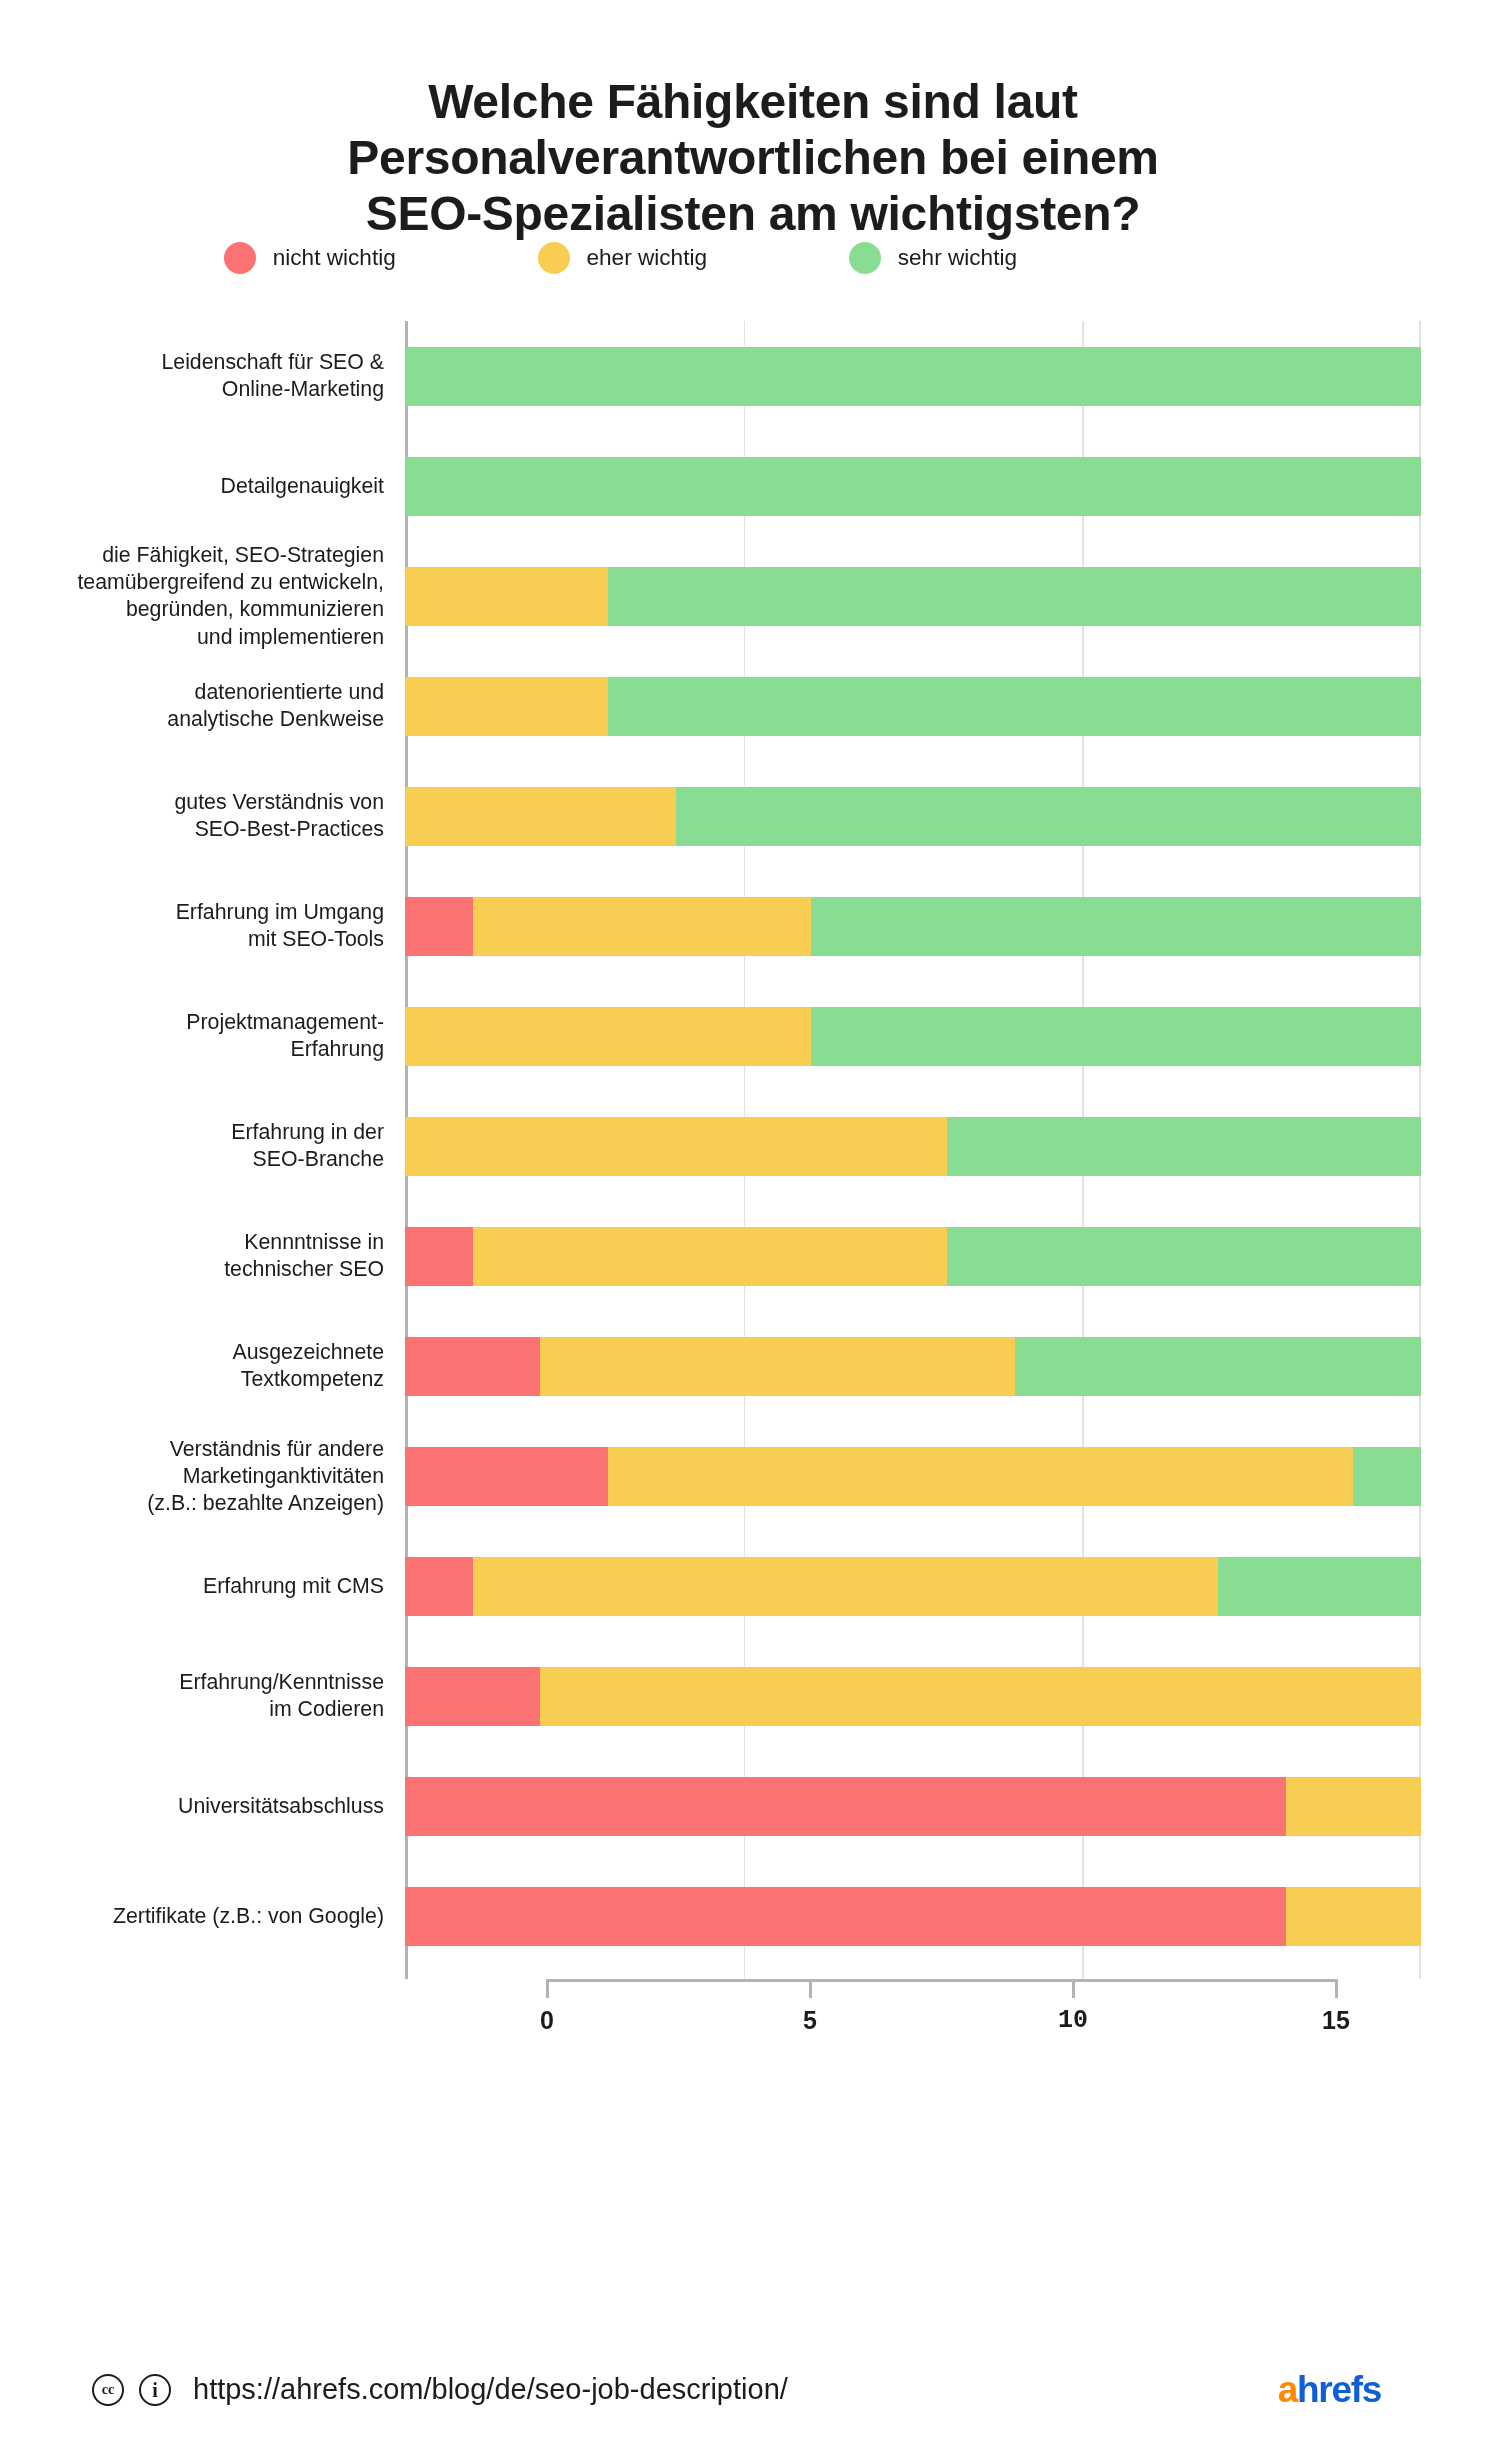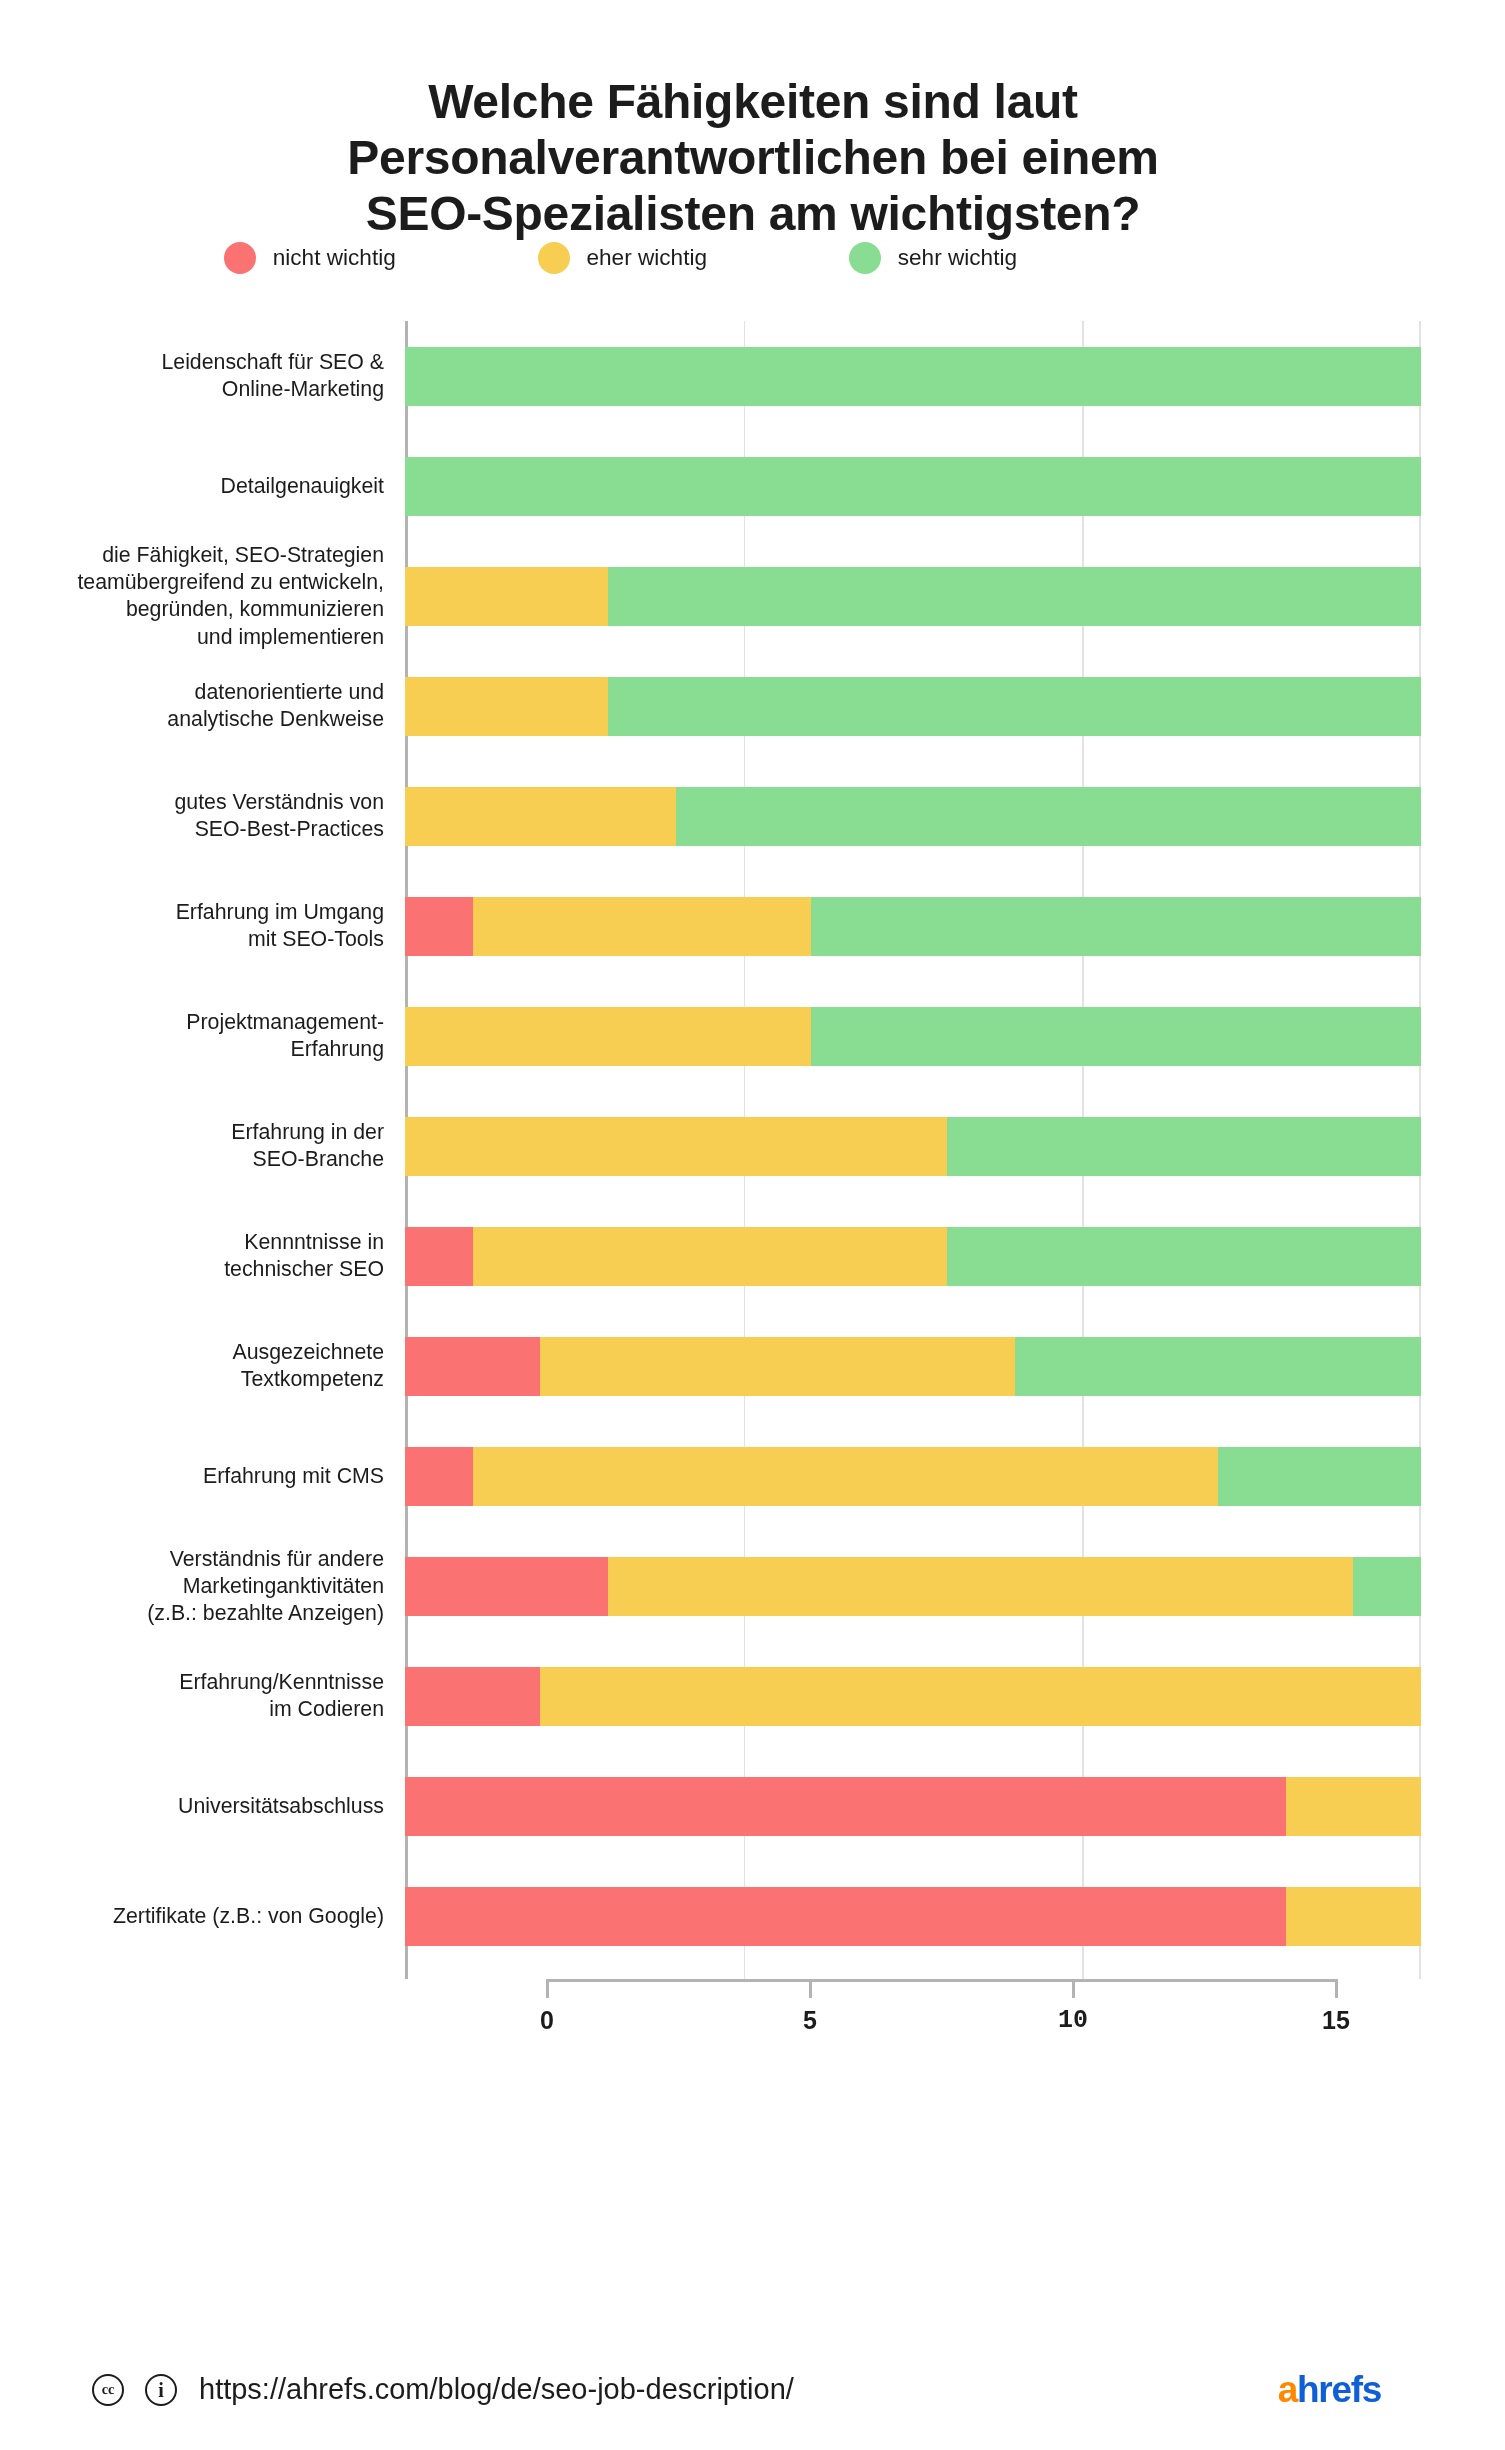--- a/index.html
+++ b/index.html
@@ -148,21 +148,21 @@
 
   
   #footer {
     position: absolute;
     left: 0; right: 0;
     bottom: 42px;
     display: flex;
     align-items: center;
     padding: 0 125px 0 92px;
   }
-  #cc-icons { display: flex; align-items: center; gap: 21px; }
+  #cc-icons { display: flex; align-items: center; gap: 15px; }
   .cc-badge {
     width: 32px; height: 32px;
     border: 2.5px solid #1c1c1c;
     border-radius: 50%;
     display: flex; align-items: center; justify-content: center;
     font-size: 14.2px; font-weight: 700;
     color: #1c1c1c;
     font-family: "Liberation Serif", serif;
     line-height: 1;
   }
@@ -310,38 +310,38 @@
 Textkompetenz</div>
         <div class="row-bar">
           <div class="bar">
             <div class="seg" title="nicht wichtig: 2" style="background: rgb(251, 114, 114); width: 13.3333%;"></div>
             <div class="seg" title="eher wichtig: 7" style="background: rgb(247, 205, 82); width: 46.6667%;"></div>
             <div class="seg" title="sehr wichtig: 6" style="background: rgb(136, 221, 146); width: 40%;"></div>
           </div>
         </div>
       </div>
       <div class="row">
+        <div class="row-label">Verständnis für andere
+Marketinganktivitäten
+(z.B.: bezahlte Anzeigen)</div>
+        <div class="row-bar">
+          <div class="bar">
+            <div class="seg" title="nicht wichtig: 3" style="background: rgb(251, 114, 114); width: 20%;"></div>
+            <div class="seg" title="eher wichtig: 11" style="background: rgb(247, 205, 82); width: 73.3333%;"></div>
+            <div class="seg" title="sehr wichtig: 1" style="background: rgb(136, 221, 146); width: 6.66667%;"></div>
+          </div>
+        </div>
+      </div>
+      <div class="row">
         <div class="row-label">Erfahrung mit CMS</div>
         <div class="row-bar">
           <div class="bar">
             <div class="seg" title="nicht wichtig: 1" style="background: rgb(251, 114, 114); width: 6.66667%;"></div>
             <div class="seg" title="eher wichtig: 11" style="background: rgb(247, 205, 82); width: 73.3333%;"></div>
             <div class="seg" title="sehr wichtig: 3" style="background: rgb(136, 221, 146); width: 20%;"></div>
-          </div>
-        </div>
-      </div>
-      <div class="row">
-        <div class="row-label">Verständnis für andere
-Marketinganktivitäten
-(z.B.: bezahlte Anzeigen)</div>
-        <div class="row-bar">
-          <div class="bar">
-            <div class="seg" title="nicht wichtig: 3" style="background: rgb(251, 114, 114); width: 20%;"></div>
-            <div class="seg" title="eher wichtig: 11" style="background: rgb(247, 205, 82); width: 73.3333%;"></div>
-            <div class="seg" title="sehr wichtig: 1" style="background: rgb(136, 221, 146); width: 6.66667%;"></div>
           </div>
         </div>
       </div>
       <div class="row">
         <div class="row-label">Erfahrung/Kenntnisse
 im Codieren</div>
         <div class="row-bar">
           <div class="bar">
             <div class="seg" title="nicht wichtig: 2" style="background: rgb(251, 114, 114); width: 13.3333%;"></div>
             <div class="seg" title="eher wichtig: 13" style="background: rgb(247, 205, 82); width: 86.6667%;"></div>

